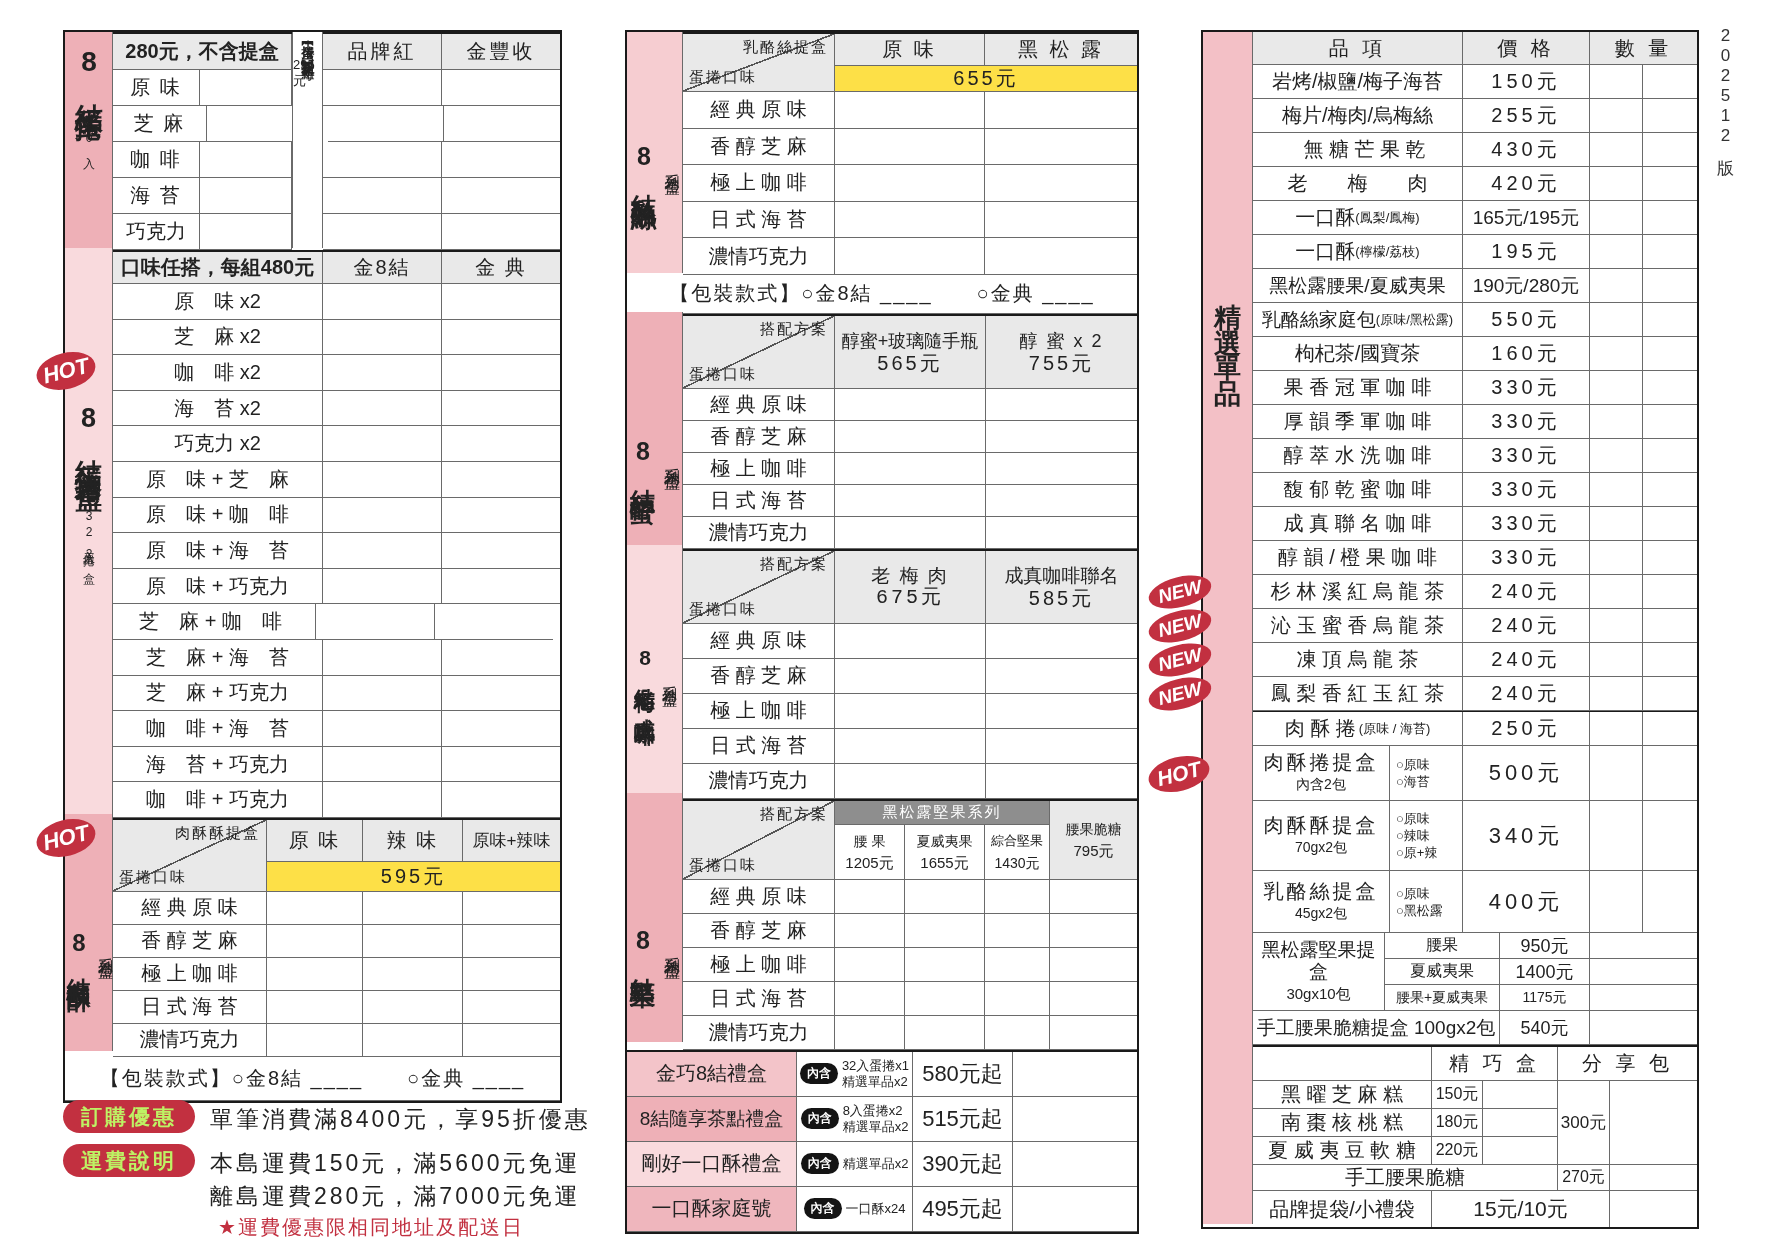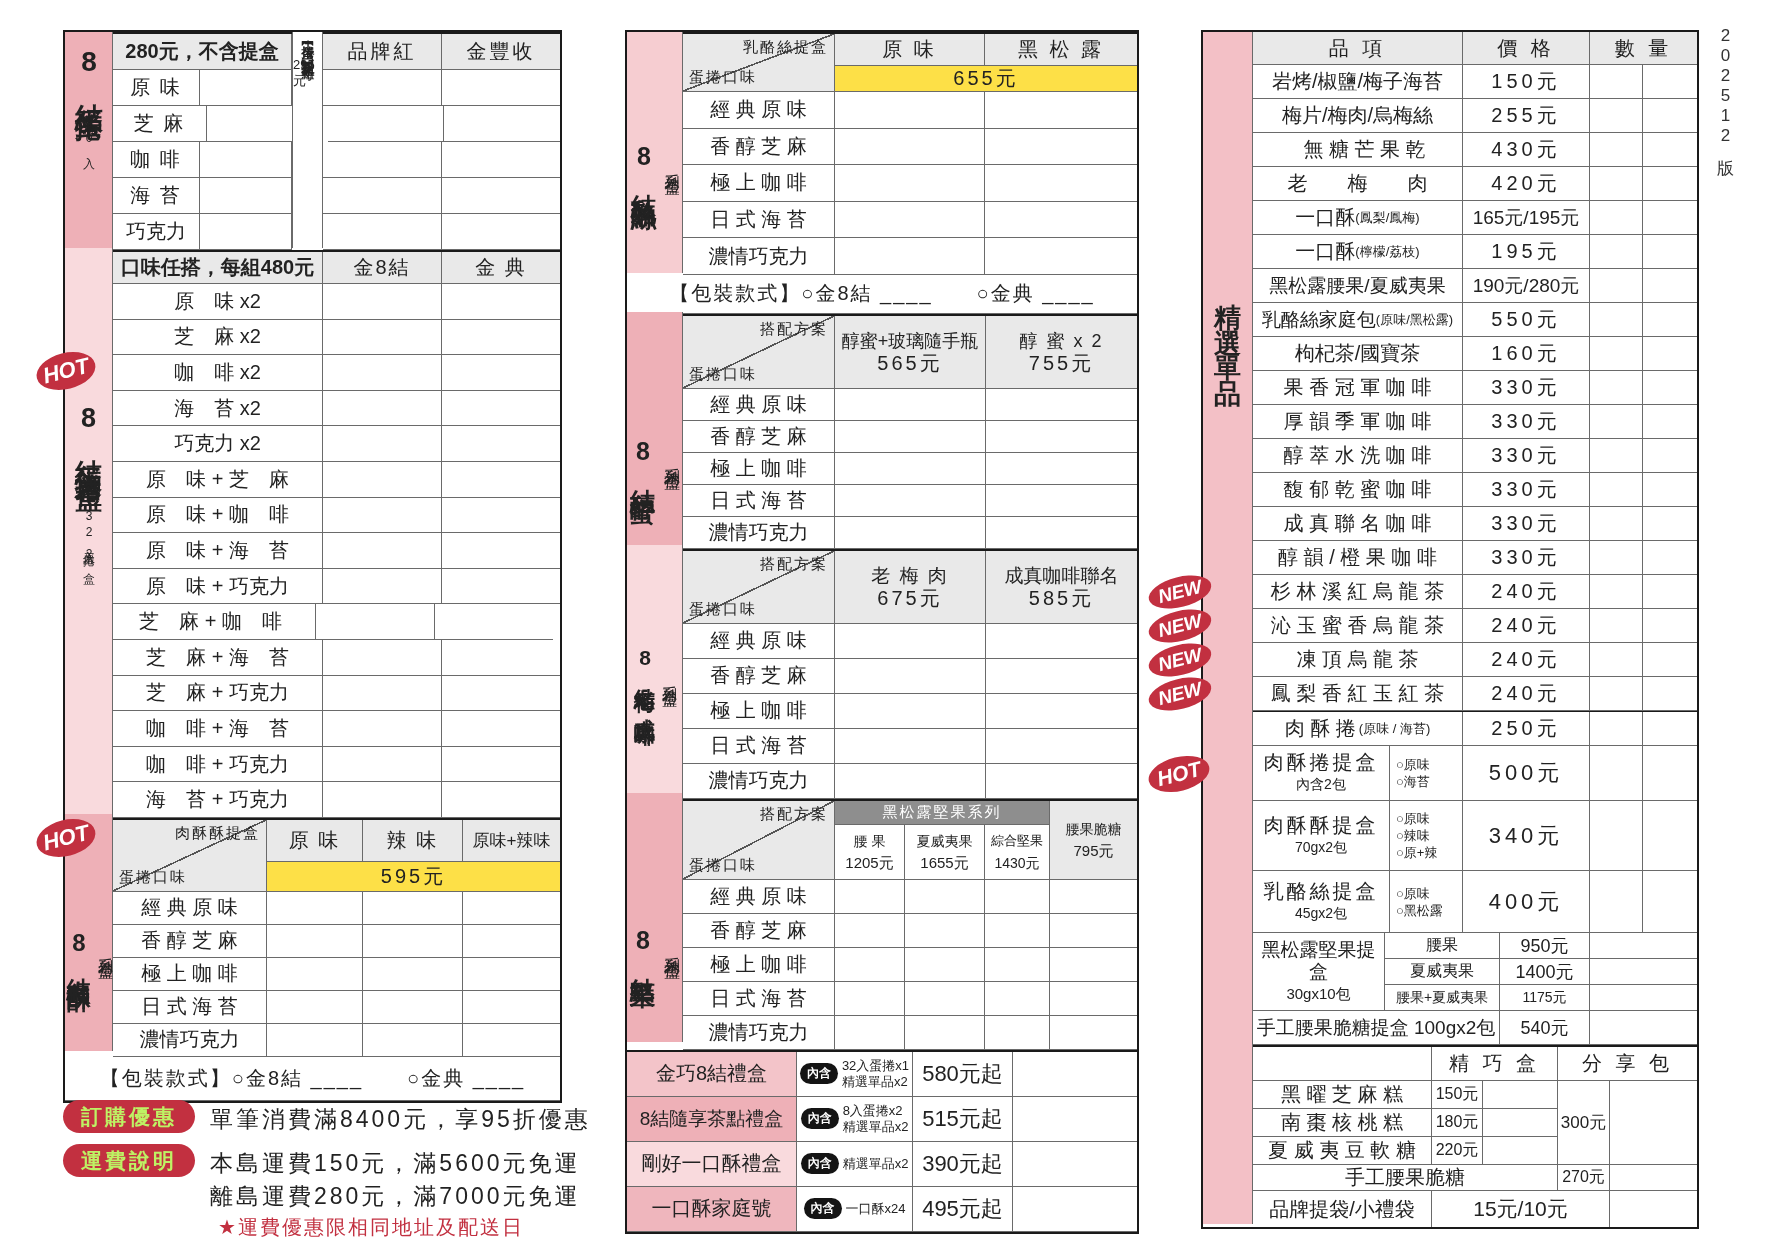--- a/index.html
+++ b/index.html
@@ -176,26 +176,26 @@
         <div class="c" style="width:210px;height:35.6px;">芝　麻 + 巧克力</div>
         <div class="c q" style="width:119px;height:35.6px;"></div>
         <div class="c q" style="width:118px;height:35.6px;"></div>
       </div>
     <div class="r" style="margin-left:48px;">
         <div class="c" style="width:210px;height:35.6px;">咖　啡 + 海　苔</div>
         <div class="c q" style="width:119px;height:35.6px;"></div>
         <div class="c q" style="width:118px;height:35.6px;"></div>
       </div>
     <div class="r" style="margin-left:48px;">
+        <div class="c" style="width:210px;height:35.6px;">海　苔 + 巧克力</div>
+        <div class="c q" style="width:119px;height:35.6px;"></div>
+        <div class="c q" style="width:118px;height:35.6px;"></div>
+      </div>
+    <div class="r" style="margin-left:48px;">
         <div class="c" style="width:210px;height:35.6px;">咖　啡 + 巧克力</div>
-        <div class="c q" style="width:119px;height:35.6px;"></div>
-        <div class="c q" style="width:118px;height:35.6px;"></div>
-      </div>
-    <div class="r" style="margin-left:48px;">
-        <div class="c" style="width:210px;height:35.6px;">海　苔 + 巧克力</div>
         <div class="c q" style="width:119px;height:35.6px;"></div>
         <div class="c q" style="width:118px;height:35.6px;"></div>
       </div>
   </div>
 
   <div class="sec">
     <div class="r" style="margin-left:48px;">
       <div class="c diag" style="width:154px;height:72px;">
         <span class="dt">肉酥酥提盒</span>
         <span class="db">蛋捲口味</span>
@@ -363,21 +363,21 @@
   </div>
 
   <div class="sec">
     <div class="r" style="margin-left:56px;">
       <div class="c diag" style="width:152px;height:73px;">
         <span class="dt">搭配方案</span>
         <span class="db">蛋捲口味</span>
       </div>
       <div class="c hdr namecol" style="width:151px;height:73px;">
         <div style="font-size:19px;letter-spacing:2px;">老 梅 肉</div>
-        <div style="letter-spacing:3px;">675元</div>
+        <div style="letter-spacing:3px;font-family:Liberation Mono, monospace;">675元</div>
       </div>
       <div class="c hdr namecol" style="width:151px;height:73px;">
         <div style="font-size:19px;">成真咖啡聯名</div>
         <div style="letter-spacing:3px;">585元</div>
       </div>
     </div>
     <div class="r" style="margin-left:56px;">
         <div class="c" style="width:152px;height:35px;">經 典 原 味</div>
         <div class="c q" style="width:151px;height:35px;"></div>
         <div class="c q" style="width:151px;height:35px;"></div>

